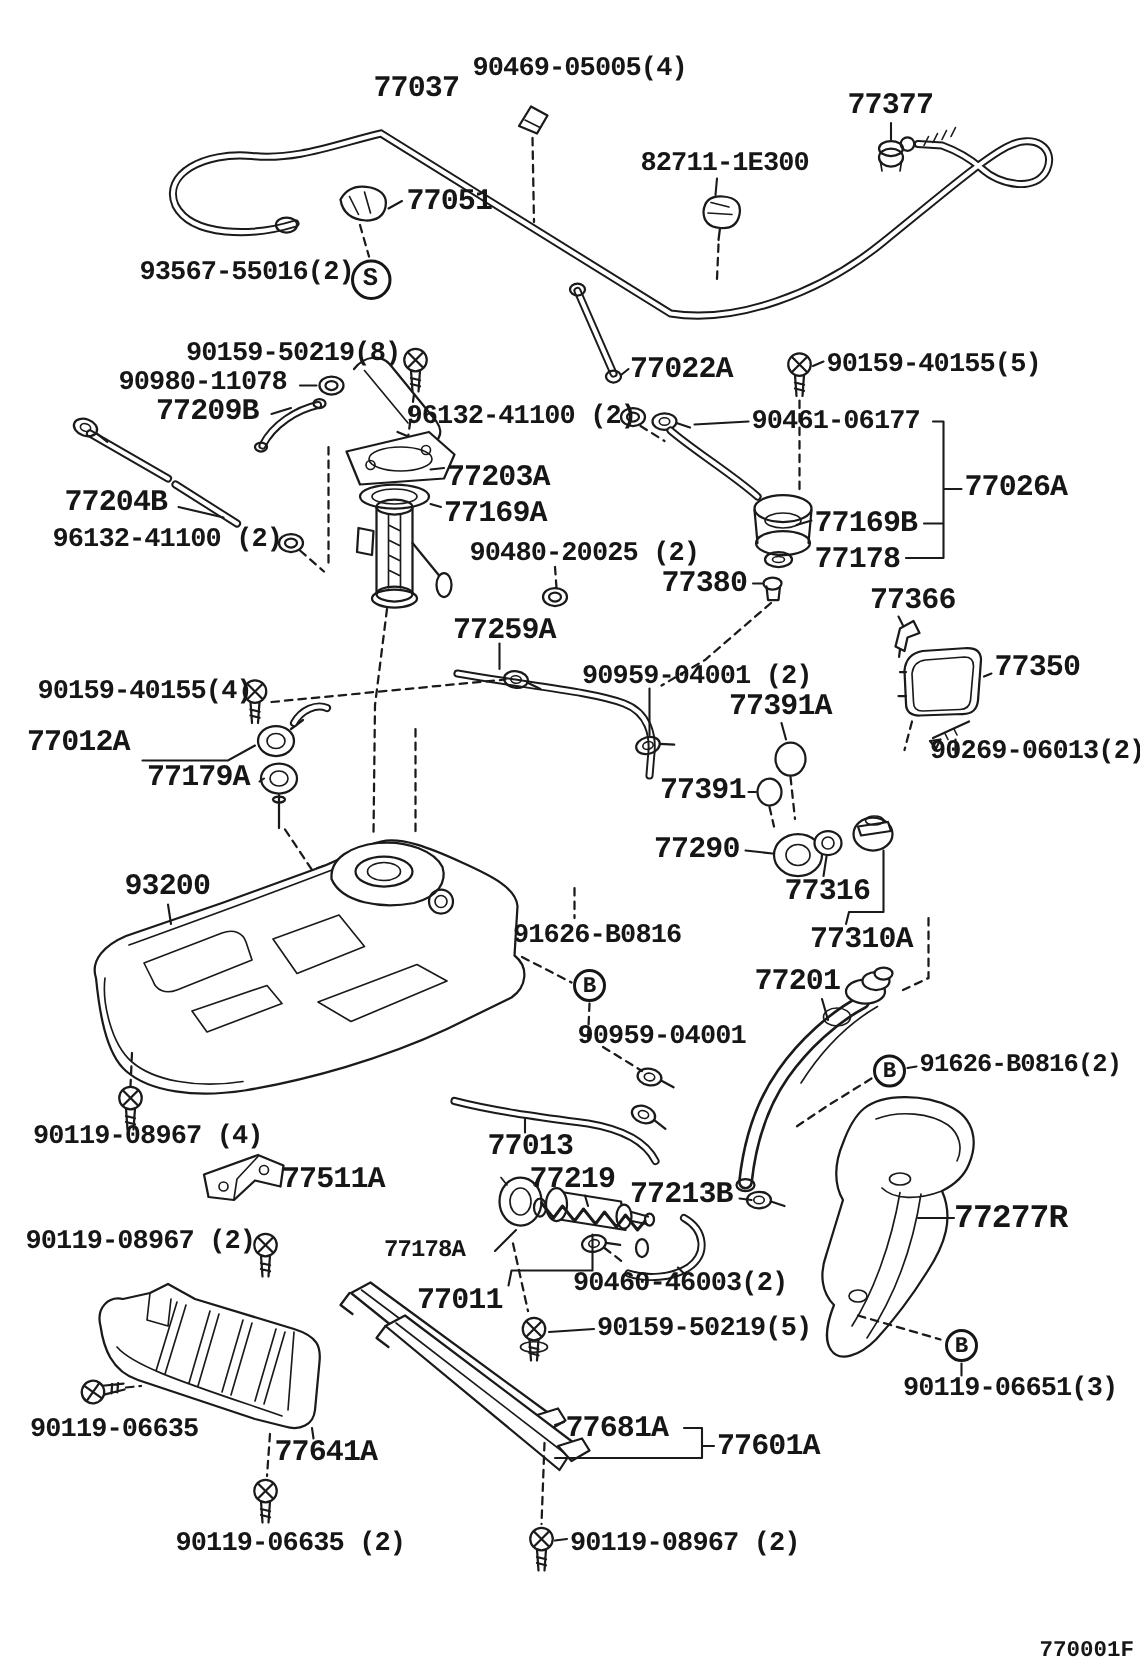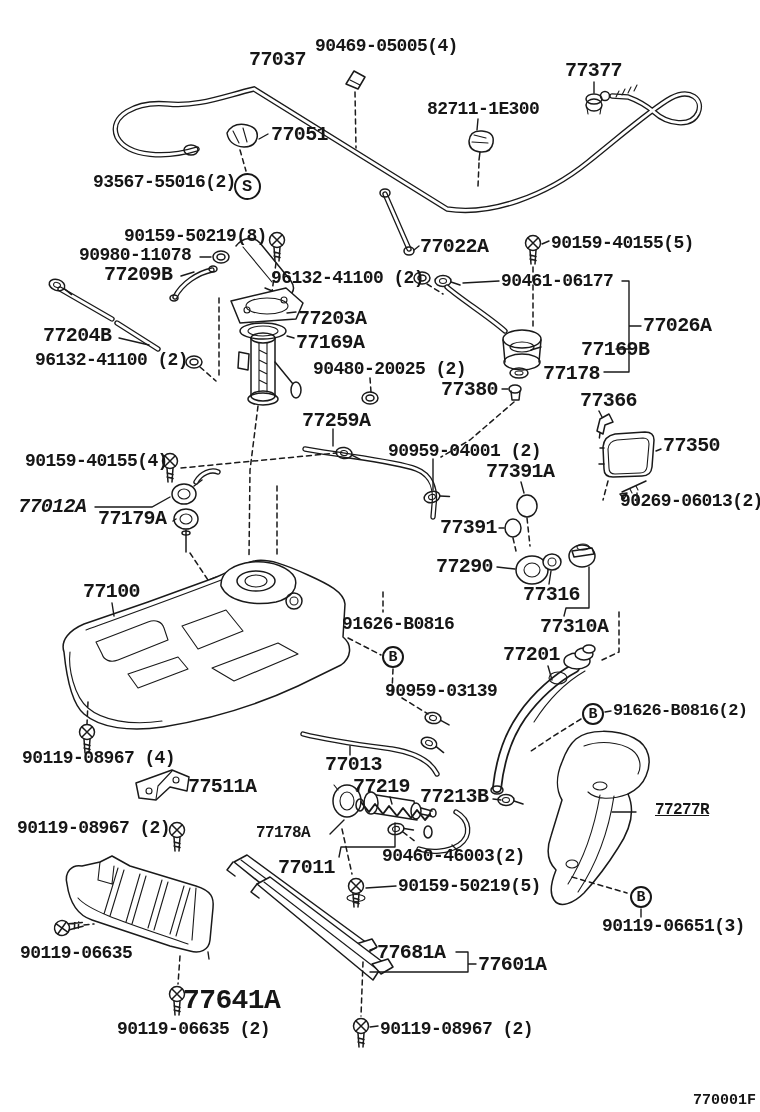--- a/index.html
+++ b/index.html
@@ -299,56 +299,56 @@
       <span class="part-label" style="left: 104px; top: 265px; font-size: 20px;">77209B</span>
       <span class="part-label" style="left: 271px; top: 269px;">96132-41100 (2)</span>
       <span class="part-label" style="left: 420px; top: 237px; font-size: 20px;">77022A</span>
       <span class="part-label" style="left: 551px; top: 234px;">90159-40155(5)</span>
       <span class="part-label" style="left: 501px; top: 272px;">90461-06177</span>
       <span class="part-label" style="left: 43px; top: 326px; font-size: 20px;">77204B</span>
       <span class="part-label" style="left: 35px; top: 351px;">96132-41100 (2)</span>
       <span class="part-label" style="left: 298px; top: 309px; font-size: 20px;">77203A</span>
       <span class="part-label" style="left: 296px; top: 333px; font-size: 20px;">77169A</span>
       <span class="part-label" style="left: 643px; top: 316px; font-size: 20px;">77026A</span>
-      <span class="part-label" style="left: 543px; top: 340px; font-size: 20px; margin-left: 38px;">77169B</span>
+      <span class="part-label" style="left: 543px; top: 340px; font-size: 20px;">77169B</span>
       <span class="part-label" style="left: 313px; top: 360px;">90480-20025 (2)</span>
       <span class="part-label" style="left: 543px; top: 364px; font-size: 20px;">77178</span>
       <span class="part-label" style="left: 441px; top: 380px; font-size: 20px;">77380</span>
       <span class="part-label" style="left: 580px; top: 391px; font-size: 20px;">77366</span>
       <span class="part-label" style="left: 302px; top: 411px; font-size: 20px;">77259A</span>
       <span class="part-label" style="left: 663px; top: 436px; font-size: 20px;">77350</span>
       <span class="part-label" style="left: 25px; top: 452px; text-align: center;">90159-40155(4)</span>
       <span class="part-label" style="left: 388px; top: 442px; text-align: right;">90959-04001 (2)</span>
       <span class="part-label" style="left: 486px; top: 462px; font-size: 20px;">77391A</span>
-      <span class="part-label" style="left: 18px; top: 497px; font-size: 20px; font-style: italic;">77012A</span>
+      <span class="part-label" style="left: 18px; top: 486px; font-size: 20px;">77012A</span>
       <span class="part-label" style="left: 98px; top: 509px; font-size: 20px;">77179A</span>
       <span class="part-label" style="left: 587px; top: 492px; margin-left: 33px;">90269-06013(2)</span>
       <span class="part-label" style="left: 440px; top: 518px; font-size: 20px;">77391</span>
       <span class="part-label" style="left: 436px; top: 557px; font-size: 20px;">77290</span>
       <span class="part-label" style="left: 523px; top: 585px; font-size: 20px;">77316</span>
-      <span class="part-label" style="left: 83px; top: 582px; font-size: 20px;">77100</span>
+      <span class="part-label" style="left: 83px; top: 582px; font-size: 20px;">93200</span>
       <span class="part-label" style="left: 342px; top: 615px;">91626-B0816</span>
       <span class="part-label" style="left: 540px; top: 617px; font-size: 20px;">77310A</span>
       <span class="part-label" style="left: 503px; top: 645px; font-size: 20px;">77201</span>
-      <span class="part-label" style="left: 385px; top: 682px;">90959-03139</span>
+      <span class="part-label" style="left: 385px; top: 682px;">90959-04001</span>
       <span class="part-label" style="left: 613px; top: 702px; font-size: 17px;">91626-B0816(2)</span>
       <span class="part-label" style="left: 22px; top: 749px;">90119-08967 (4)</span>
       <span class="part-label" style="left: 325px; top: 755px; font-size: 20px;">77013</span>
       <span class="part-label" style="left: 188px; top: 777px; font-size: 20px;">77511A</span>
       <span class="part-label" style="left: 353px; top: 777px; font-size: 20px;">77219</span>
       <span class="part-label" style="left: 420px; top: 787px; font-size: 20px;">77213B</span>
-      <span class="part-label" style="left: 655px; top: 802px; font-size: 16px; text-decoration: underline;">77277R</span>
+      <span class="part-label" style="left: 636px; top: 802px; font-size: 22px;">77277R</span>
       <span class="part-label" style="left: 17px; top: 819px;">90119-08967 (2)</span>
       <span class="part-label" style="left: 256px; top: 825px; font-size: 16px;">77178A</span>
       <span class="part-label" style="left: 382px; top: 847px;">90460-46003(2)</span>
       <span class="part-label" style="left: 278px; top: 858px; font-size: 20px;">77011</span>
       <span class="part-label" style="left: 398px; top: 877px;">90159-50219(5)</span>
       <span class="part-label" style="left: 602px; top: 917px;">90119-06651(3)</span>
       <span class="part-label" style="left: 20px; top: 944px;">90119-06635</span>
-      <span class="part-label" style="left: 183px; top: 959px; font-size: 28px; margin-top: 28px;">77641A</span>
+      <span class="part-label" style="left: 183px; top: 959px; font-size: 20px;">77641A</span>
       <span class="part-label" style="left: 377px; top: 943px; font-size: 20px;">77681A</span>
       <span class="part-label" style="left: 478px; top: 955px; font-size: 20px;">77601A</span>
       <span class="part-label" style="left: 117px; top: 1020px;">90119-06635 (2)</span>
       <span class="part-label" style="left: 380px; top: 1020px;">90119-08967 (2)</span>
       <div class="callout" style="width: 27px; height: 27px; left: 233.5px; top: 172.5px; font-size: 17px;">S</div>
       <div class="callout" style="width: 22px; height: 22px; left: 382px; top: 646px;">B</div>
       <div class="callout" style="width: 22px; height: 22px; left: 582px; top: 703px;">B</div>
       <div class="callout" style="width: 22px; height: 22px; left: 630px; top: 886px;">B</div>
     </div>
 

